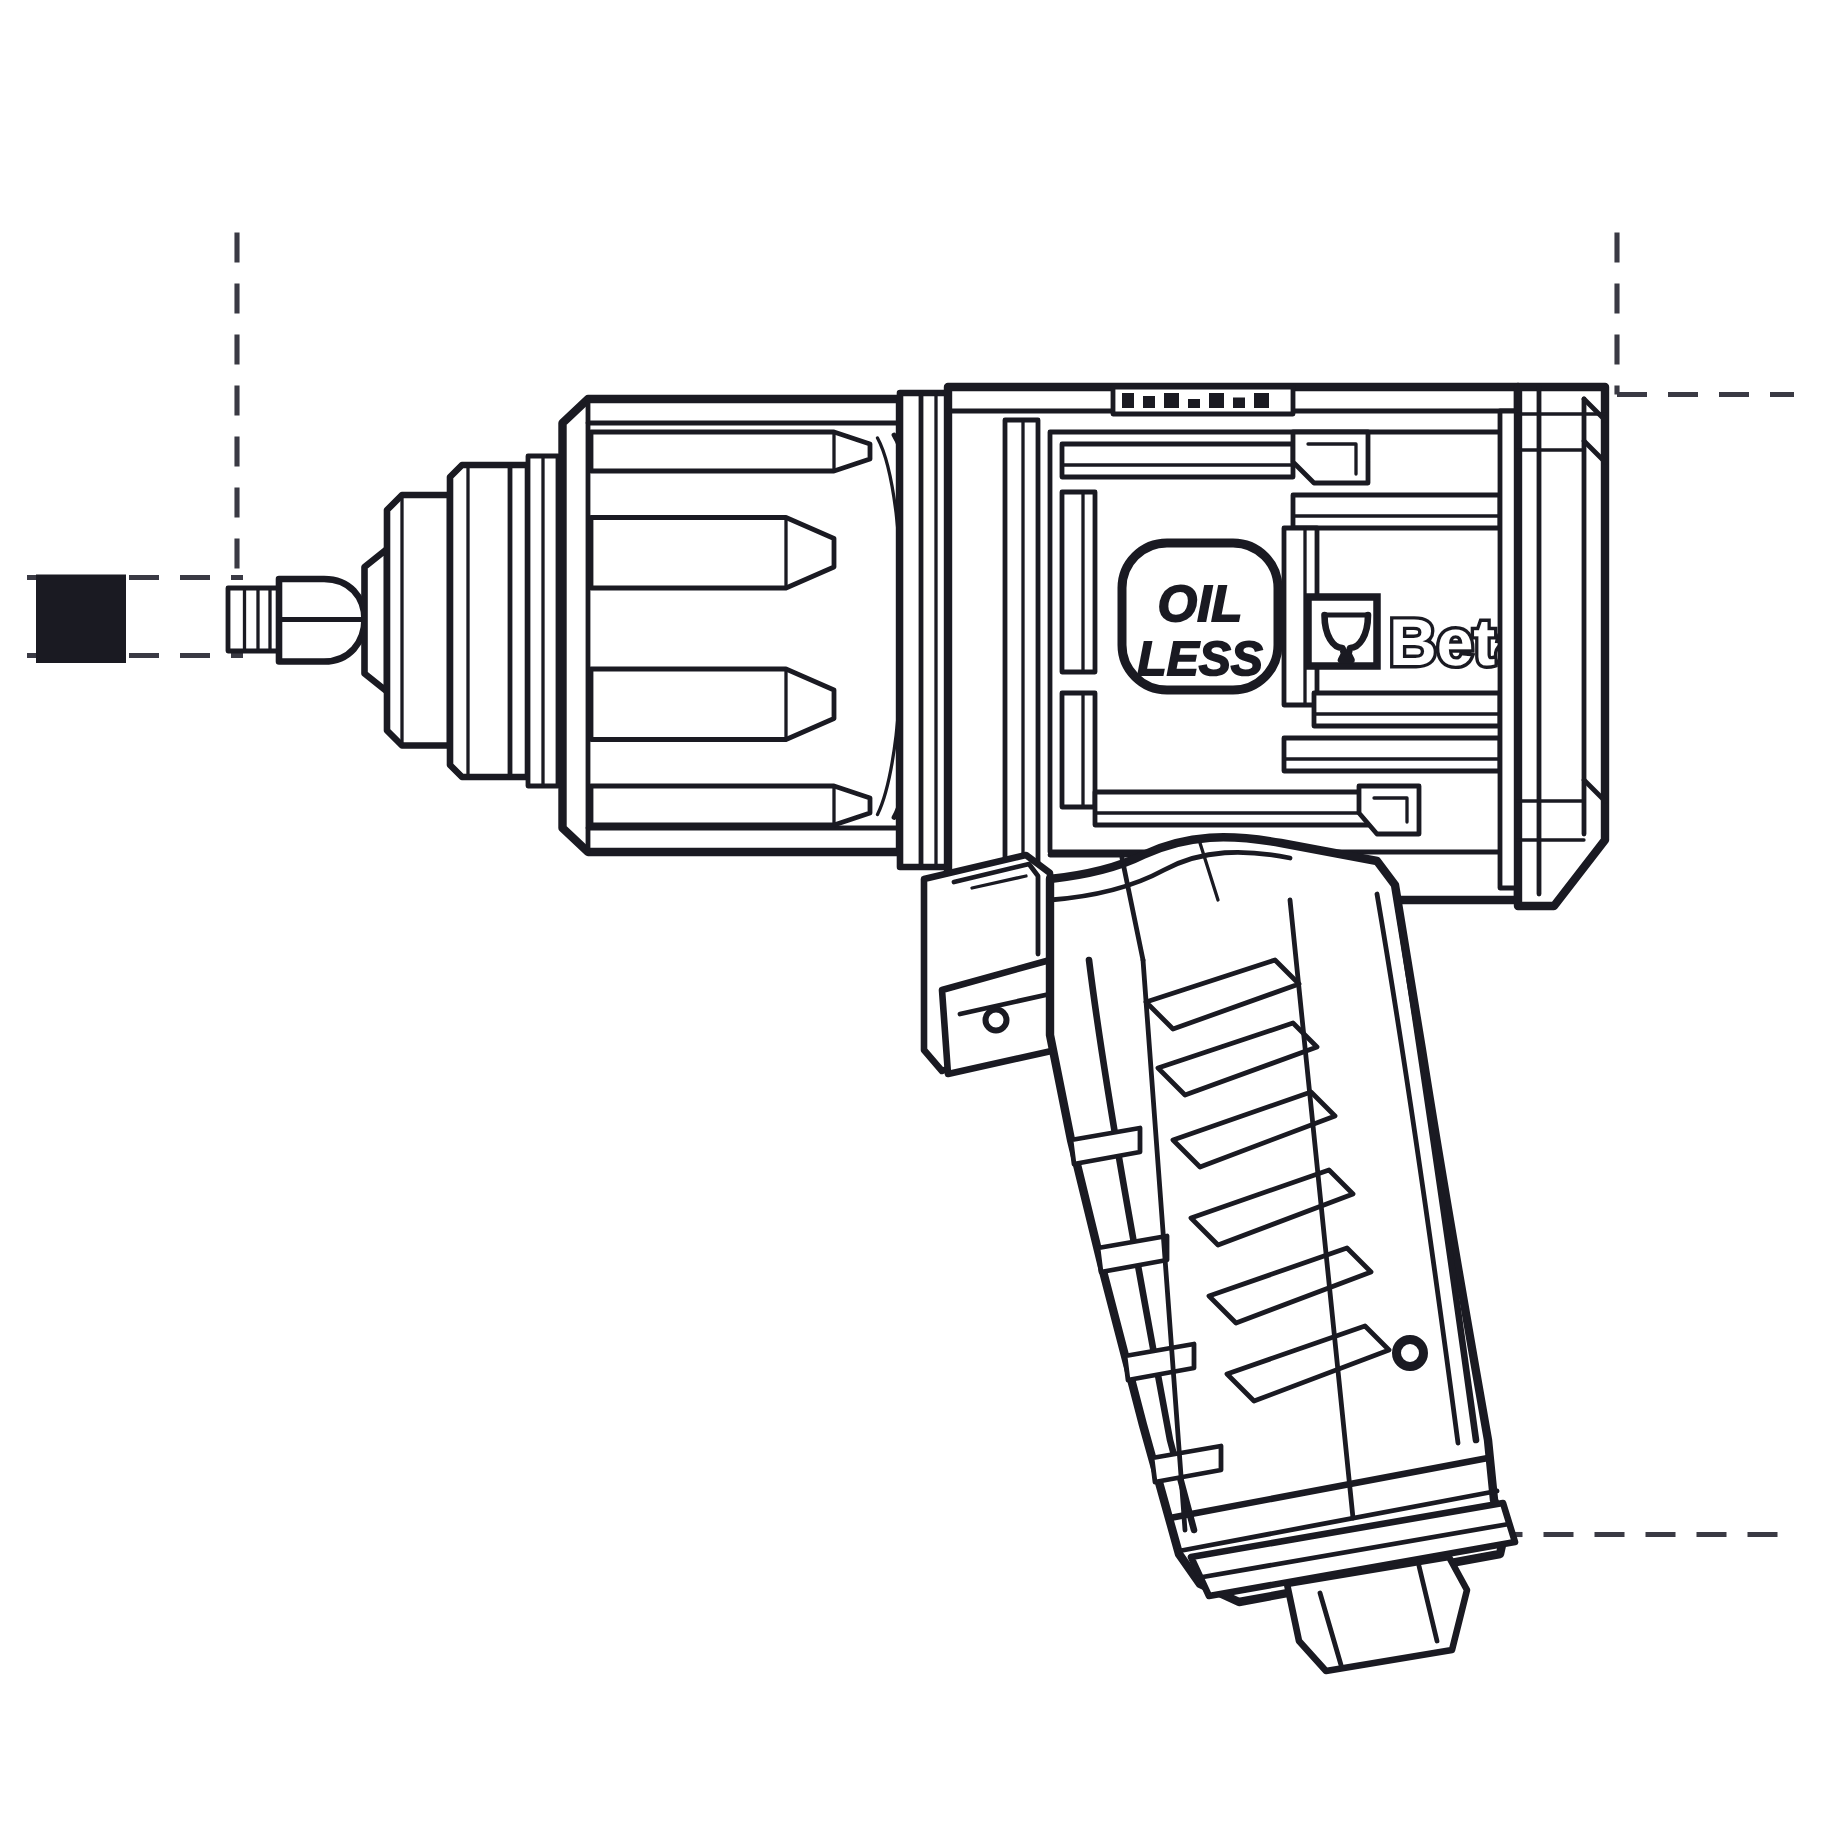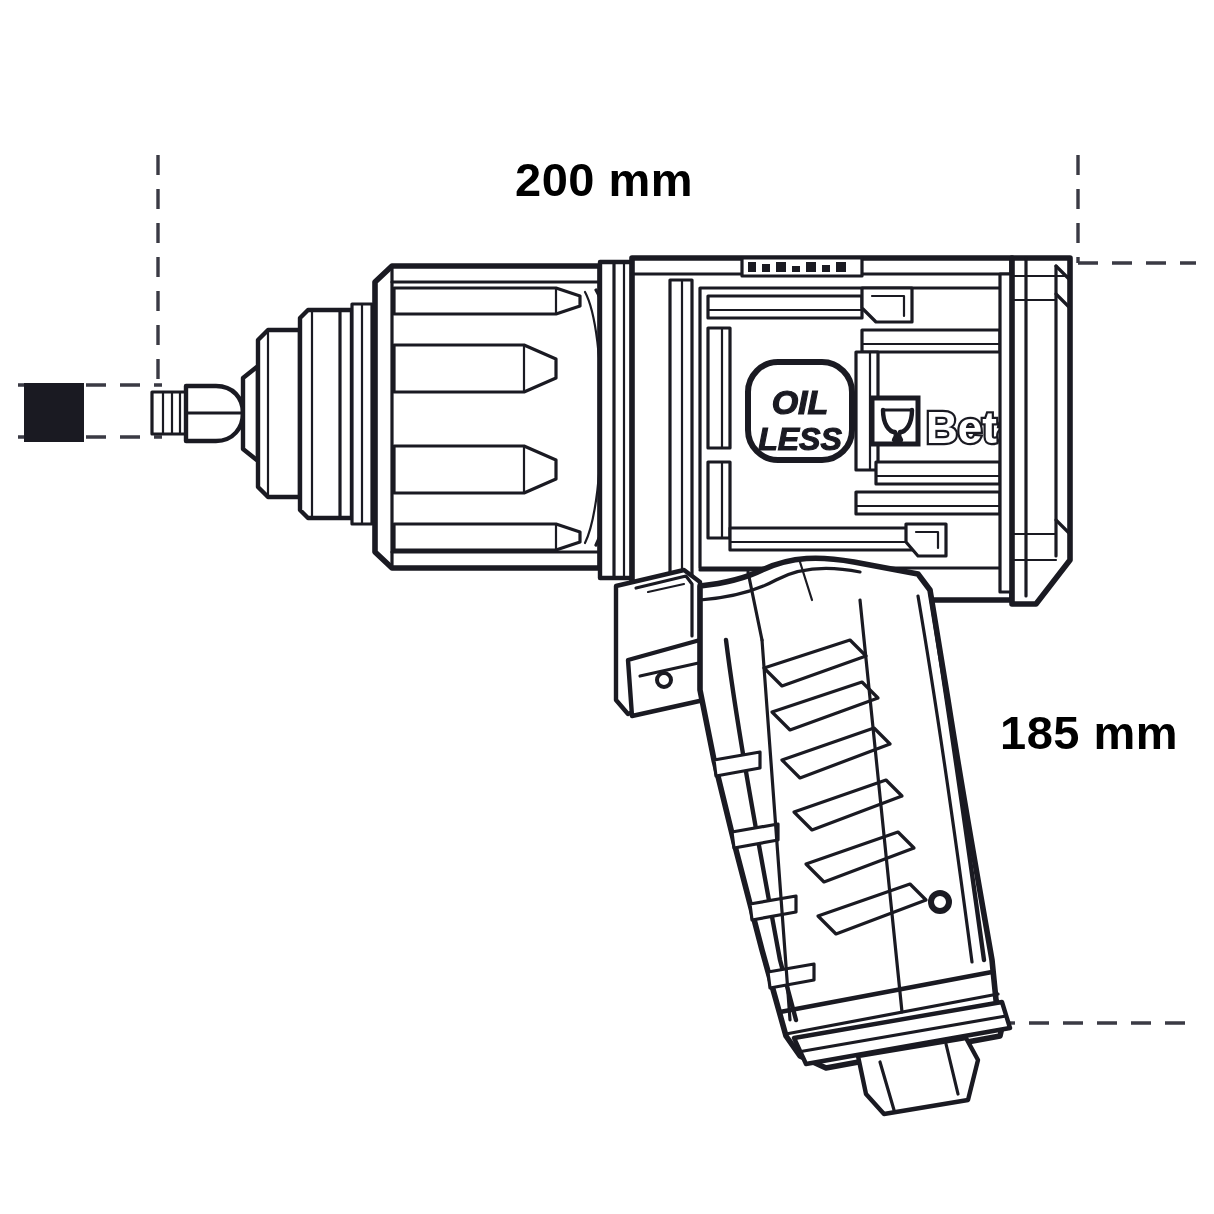--- a/index.html
+++ b/index.html
@@ -291,17 +291,15 @@
       <path class="fillw w3" d="M794 1038 L1002 1002 L1010 1028 L806 1064 Z"></path>
       <line class="ln w2" x1="798" y1="1052" x2="1006" y2="1016"></line>
 
       <path class="fillw w3" d="M858 1056 L966 1038 L978 1060 L968 1100 L884 1114 L866 1094 Z"></path>
       <line class="ln w2" x1="880" y1="1062" x2="894" y2="1110"></line>
       <line class="ln w2" x1="946" y1="1044" x2="958" y2="1094"></line>
     </g>
 
   </svg>
 
-  <div class="dimlabel" id="label-width">200 mm</div>
-
-  <div class="dimlabel" id="label-height">185 mm</div>
+
 
 </div>
 
 </body></html>

